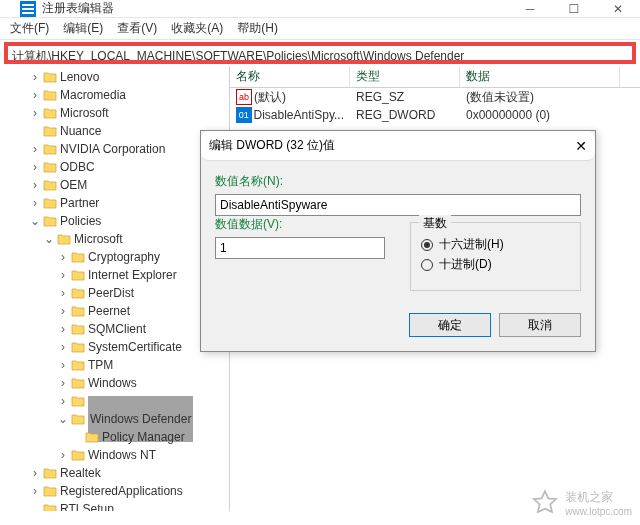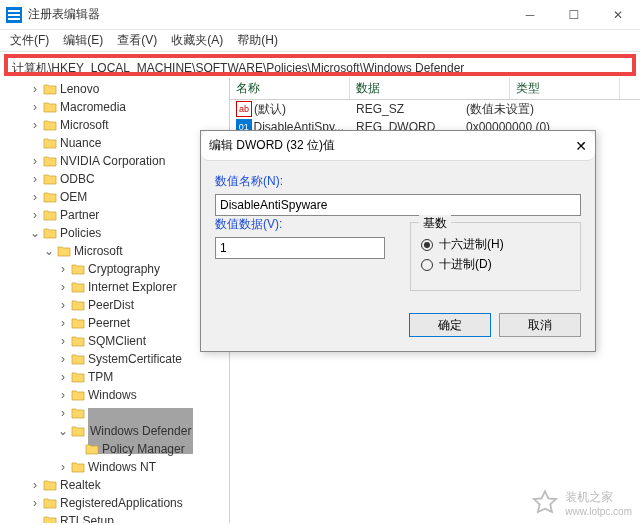--- a/index.html
+++ b/index.html
@@ -1,19 +1,19 @@
 <!DOCTYPE html>
 <html><head>
 <meta charset="utf-8">
 <style>
 * { box-sizing: border-box; margin: 0; padding: 0; font-family: "Microsoft YaHei", Tahoma, sans-serif; font-size: 12px; }
 body { width: 640px; height: 525px; background: #fff; overflow: hidden; position: relative; }
 
 
-.titlebar { height: 30px; display: flex; align-items: center; padding-left: 6px; border-bottom: 1px solid #e5e5e5; }
+.titlebar { height: 18px; display: flex; align-items: center; padding-left: 20px; border-bottom: 1px solid #e5e5e5; }
 .titlebar .appicon { width: 16px; height: 16px; background: #0078d7; display: flex; flex-direction: column; justify-content: space-around; padding: 2px; }
 .titlebar .appicon span { display: block; height: 2px; background: #fff; }
 .titlebar .title { margin-left: 6px; color: #333; }
 .winbtns { margin-left: auto; display: flex; }
 .winbtns div { width: 44px; height: 30px; display: flex; align-items: center; justify-content: center; color: #555; }
 
 
 .menubar { height: 22px; display: flex; align-items: center; padding: 0 6px; gap: 6px; border-bottom: 1px solid #e5e5e5; }
 .menubar span { padding: 2px 4px; color: #333; }
 
@@ -41,21 +41,21 @@
 .lrow div { padding: 0 6px; color: #333; white-space: nowrap; overflow: hidden; }
 .vicon { width:16px; height:16px; display:inline-flex; align-items:center; justify-content:center; margin-right:2px; font-size:9px; }
 .vicon.str { border:1px solid #c00; color:#c00; background:#fff; }
 .vicon.dw { background:#0078d7; color:#fff; }
 
 
 .dialog { position: absolute; left: 200px; top: 130px; width: 396px; background: #f0f0f0; border: 1px solid #888; box-shadow: 2px 2px 8px rgba(0,0,0,.2); }
 .dialog .dt { height: 30px; display: flex; align-items: center; padding: 0 8px; background: #fff; border-bottom: 1px solid #ddd; border-radius: 8px; }
 .dialog .dt .x { margin-left: auto; font-size: 14px; }
 .dialog .body { padding: 12px 14px; }
-.dialog label { color: #1d4ed8; display: block; margin-bottom: 4px; }
+.dialog label { color: #15803d; display: block; margin-bottom: 4px; }
 .dialog input[type=text] { width: 100%; border: 1px solid #888; padding: 3px 4px; background: #fff; }
 .drow { display: flex; gap: 24px; }
 .drow .col { flex: 1; }
 .drow .col.small input { width: 170px; }
 .fieldset { position: relative; border: 1px solid #ccc; padding: 10px 10px 14px; margin-top: 6px; }
 .fieldset .leg { position: absolute; top: -8px; left: 8px; background: #f0f0f0; padding: 0 4px; }
 .radio { display: flex; align-items: center; gap: 6px; margin: 3px 0; }
 .radio .rdot { width:12px; height:12px; border:1px solid #333; border-radius:50%; display:flex; align-items:center; justify-content:center; }
 .radio .rdot.on::after { content:""; width:6px; height:6px; background:#333; border-radius:50%; }
 .dbtns { display: flex; justify-content: flex-end; gap: 8px; padding: 10px 14px 14px; }
@@ -392,22 +392,22 @@
           <svg width="14" height="12" viewBox="0 0 14 12">
             <path d="M1 2h4l1 1h7v8H1z" fill="#ffd768" stroke="#c9a030" stroke-width="0.7"></path>
           </svg>
         </span>
         <span class="lbl">RTLSetup</span>
       </div>
     </div>
   <div class="listpane">
     <div class="lhdr">
       <div style="width:120px">名称</div>
+      <div style="width:110px">类型</div>
       <div style="width:160px">数据</div>
-      <div style="width:110px">类型</div>
     </div>
     <div id="lrows">
         <div class="lrow">
           <div style="width:120px;display:flex;align-items:center">
             <span class="vicon str">ab</span>
             <span>(默认)</span>
           </div>
           <div style="width:110px">REG_SZ</div>
           <div style="width:160px">(数值未设置)</div>
         </div>

